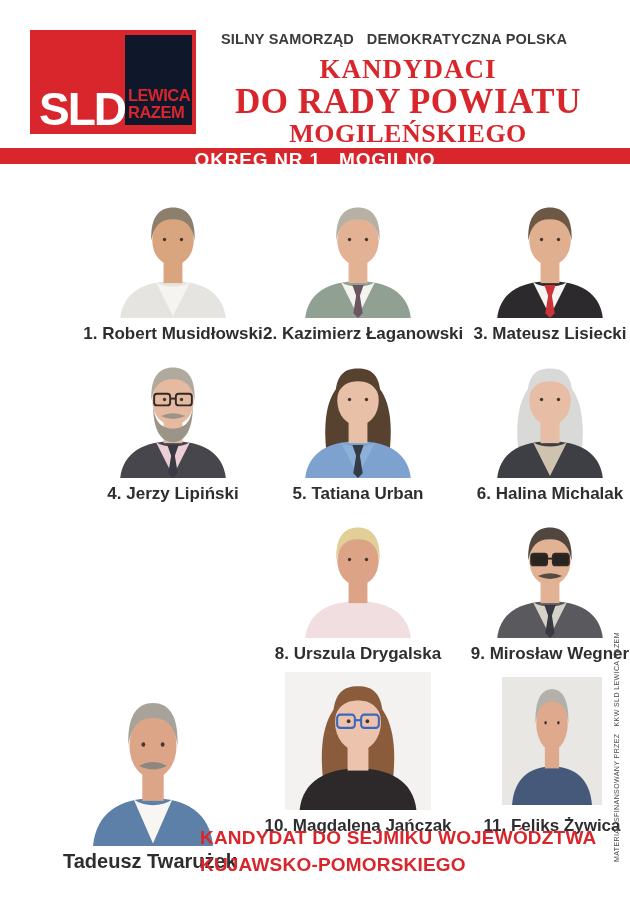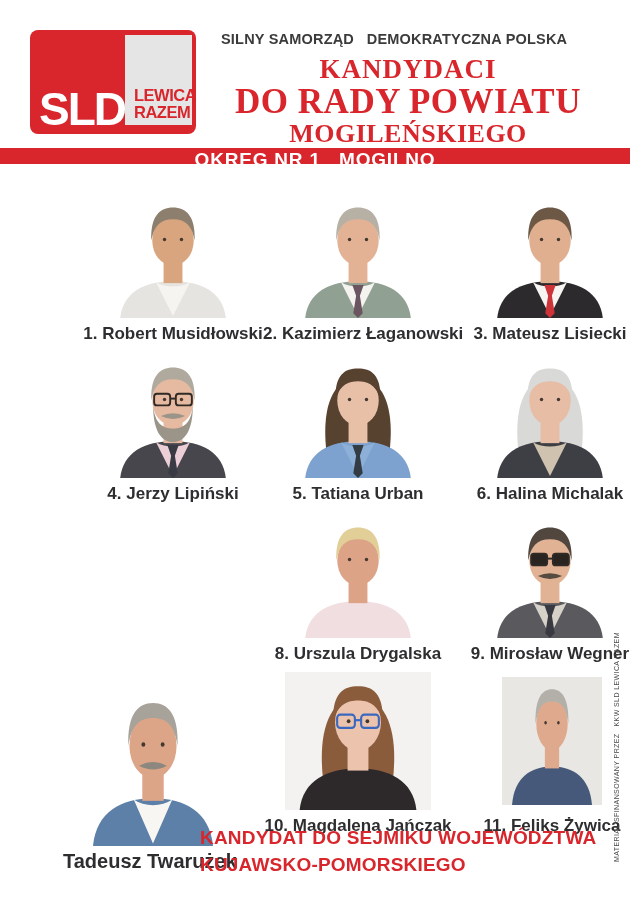--- a/index.html
+++ b/index.html
@@ -2,26 +2,26 @@
 <html><head>
 <meta charset="utf-8">
 <style>
   html,body{margin:0;padding:0;background:#ffffff;}
   .poster{
     position:relative; width:630px; height:900px; background:#ffffff;
     font-family:"Liberation Sans", sans-serif; overflow:hidden;
   }
   
   .logo{position:absolute; left:30px; top:30px; width:166px; height:104px;
-        background:#d8262c; border-radius:8px;}
+        background:#d8262c; border-radius:0;}
   .logo-sld{position:absolute; left:9px; bottom:2px; color:#fff;
             font-size:46px; font-weight:800; letter-spacing:-2px; line-height:1;}
   .logo-box{position:absolute; top:5px; right:4px; width:67px; height:90px;
-            background:#e5e5e5; display:flex; flex-direction:column;
-            justify-content:flex-end; align-items:flex-start; padding:0 0 4px 9px; box-sizing:border-box;margin-left:11px;}
+            background:#0f172a; display:flex; flex-direction:column;
+            justify-content:flex-end; align-items:flex-start; padding:0 0 4px 3px; box-sizing:border-box;margin-left:11px;}
   .logo-box div{color:#d8262c; font-size:16.5px; font-weight:800; line-height:17px; letter-spacing:-0.5px;}
   
   .slogan{position:absolute; left:221px; top:31px; font-size:14.5px; font-weight:700;
           color:#3b3b3b; white-space:pre; letter-spacing:0.2px;}
   .titles{position:absolute; left:208px; top:54px; width:400px; text-align:center; color:#d8262c;font-family:Liberation Serif, serif;}
   .t1{font-size:27px; font-weight:800; letter-spacing:1px; line-height:30px;}
   .t2{font-size:35px; font-weight:800; letter-spacing:0.5px; line-height:36px;}
   .t3{font-size:26px; font-weight:800; letter-spacing:0.5px; line-height:28px;}
   .banner{position:absolute; left:0; top:148px; width:630px; height:16px; background:#d8262c;
           color:#fff; text-align:center; font-size:19px; font-weight:800; line-height:23px;

